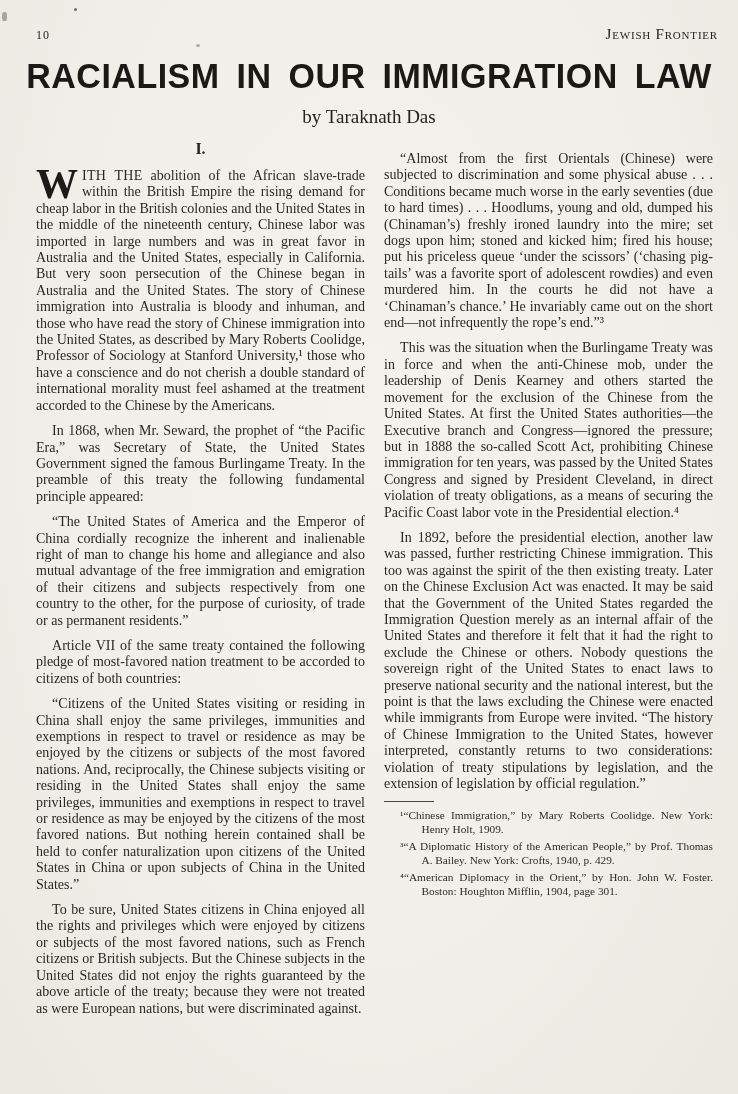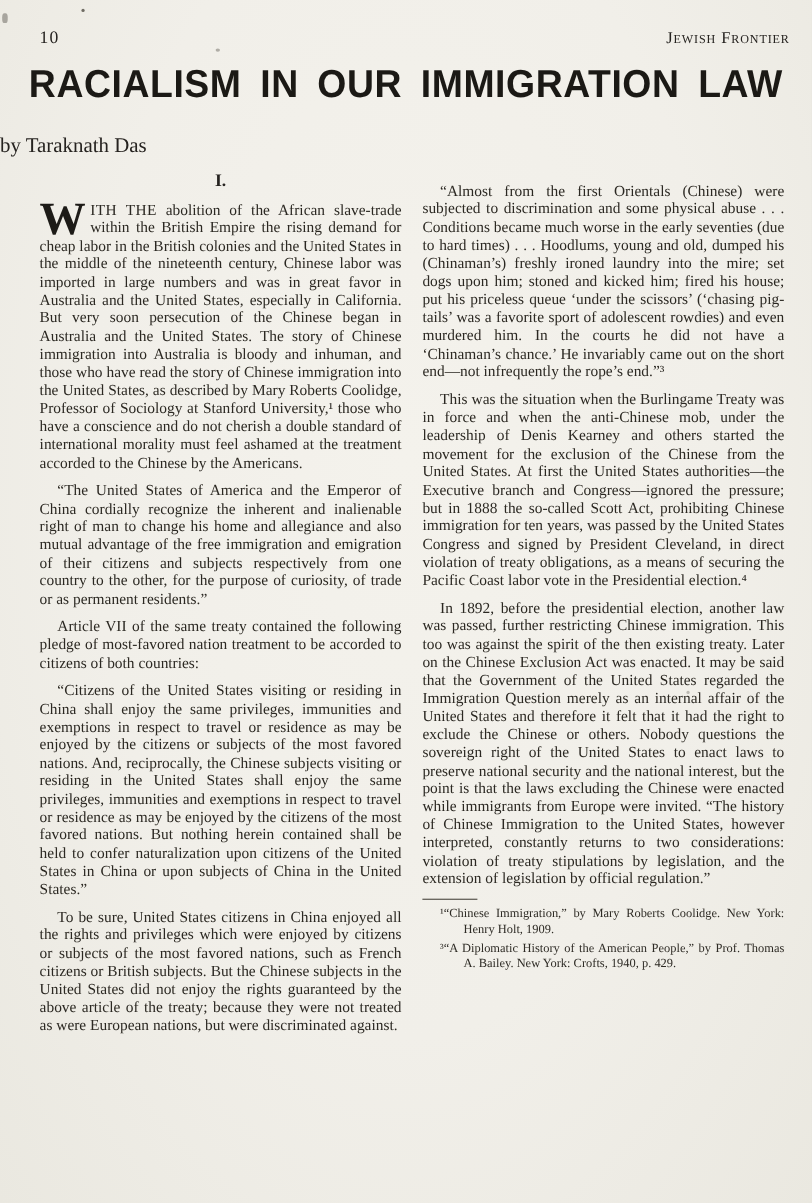--- a/index.html
+++ b/index.html
@@ -10,35 +10,36 @@
     background:radial-gradient(ellipse at 50% 38%, #f4f2ec 0%, #f1efe9 55%, #eae8e0 100%);
     font-family:"Liberation Serif", serif;
     color:#2b2822;
     overflow:hidden;
     box-sizing:border-box;
   }
   .runhead{
     display:flex;justify-content:space-between;align-items:baseline;
     padding:26px 20px 0 36px;
   }
-  .pagenum{font-size:16px;font-weight:normal;letter-spacing:1px;color:#262320;text-align:right;}
+  .pagenum{font-size:12px;font-weight:normal;letter-spacing:1px;color:#262320;text-align:right;}
   .journal{font-size:15px;font-weight:normal;font-variant:small-caps;letter-spacing:0.8px;color:#262320;}
   .title{
     margin:14px 20px 0 20px;
     text-align:center;
     font-family:"Liberation Sans", sans-serif;
     font-weight:700;
     font-size:34px;
     letter-spacing:0.5px;
     word-spacing:7px;
     color:#1b1915;
     transform:scaleY(1.04);
   }
   .byline{
-    margin-top:25px;
+    margin-top:10px;
+    text-align:center;
     font-size:19px;
     color:#262320;
   }
   .columns{
     display:flex;
     gap:19px;
     padding:10px 25px 0 36px;
   }
   .col{width:329px;box-sizing:border-box;}
   .col-left{}
@@ -104,32 +105,34 @@
   </div>
 
   <h1 class="title">RACIALISM IN OUR IMMIGRATION LAW</h1>
   <div class="byline">by Taraknath Das</div>
 
   <div class="columns">
 
     <div class="col col-left">
       <div class="sechead">I.</div>
       <p class="body noindent"><span class="dropcap">W</span><span class="lead">ITH THE</span><span> abolition of the African slave-trade within the British Empire the rising demand for cheap labor in the British colonies and the United States in the middle of the nineteenth century, Chinese labor was imported in large numbers and was in great favor in Australia and the United States, especially in California. But very soon persecution of the Chinese began in Australia and the United States. The story of Chinese immigration into Australia is bloody and inhuman, and those who have read the story of Chinese immigration into the United States, as described by Mary Roberts Coolidge, Professor of Sociology at Stanford University,¹ those who have a conscience and do not cherish a double standard of international morality must feel ashamed at the treatment accorded to the Chinese by the Americans.</span></p>
+      <p class="body">In 1868, when Mr. Seward, the prophet of “the Pacific Era,” was Secretary of State, the United States Government signed the famous Burlingame Treaty. In the preamble of this treaty the following fundamental principle appeared:</p>
       <p class="body">“The United States of America and the Emperor of China cordially recognize the inherent and inalienable right of man to change his home and allegiance and also mutual advantage of the free immigration and emigration of their citizens and subjects respectively from one country to the other, for the purpose of curiosity, of trade or as permanent residents.”</p>
       <p class="body">Article VII of the same treaty contained the following pledge of most-favored nation treatment to be accorded to citizens of both countries:</p>
       <p class="body">“Citizens of the United States visiting or residing in China shall enjoy the same privileges, immunities and exemptions in respect to travel or residence as may be enjoyed by the citizens or subjects of the most favored nations. And, reciprocally, the Chinese subjects visiting or residing in the United States shall enjoy the same privileges, immunities and exemptions in respect to travel or residence as may be enjoyed by the citizens of the most favored nations. But nothing herein contained shall be held to confer naturalization upon citizens of the United States in China or upon subjects of China in the United States.”</p>
       <p class="body">To be sure, United States citizens in China enjoyed all the rights and privileges which were enjoyed by citizens or subjects of the most favored nations, such as French citizens or British subjects. But the Chinese subjects in the United States did not enjoy the rights guaranteed by the above article of the treaty; because they were not treated as were European nations, but were discriminated against.</p>
     </div>
 
     <div class="col col-right">
       <p class="body">“Almost from the first Orientals (Chinese) were subjected to discrimination and some physical abuse . . . Conditions became much worse in the early seventies (due to hard times) . . . Hoodlums, young and old, dumped his (Chinaman’s) freshly ironed laundry into the mire; set dogs upon him; stoned and kicked him; fired his house; put his priceless queue ‘under the scissors’ (‘chasing pig-tails’ was a favorite sport of adolescent rowdies) and even murdered him. In the courts he did not have a ‘Chinaman’s chance.’ He invariably came out on the short end—not infrequently the rope’s end.”³</p>
       <p class="body">This was the situation when the Burlingame Treaty was in force and when the anti-Chinese mob, under the leadership of Denis Kearney and others started the movement for the exclusion of the Chinese from the United States. At first the United States authorities—the Executive branch and Congress—ignored the pressure; but in 1888 the so-called Scott Act, prohibiting Chinese immigration for ten years, was passed by the United States Congress and signed by President Cleveland, in direct violation of treaty obligations, as a means of securing the Pacific Coast labor vote in the Presidential election.⁴</p>
       <p class="body">In 1892, before the presidential election, another law was passed, further restricting Chinese immigration. This too was against the spirit of the then existing treaty. Later on the Chinese Exclusion Act was enacted. It may be said that the Government of the United States regarded the Immigration Question merely as an internal affair of the United States and therefore it felt that it had the right to exclude the Chinese or others. Nobody questions the sovereign right of the United States to enact laws to preserve national security and the national interest, but the point is that the laws excluding the Chinese were enacted while immigrants from Europe were invited. “The history of Chinese Immigration to the United States, however interpreted, constantly returns to two considerations: violation of treaty stipulations by legislation, and the extension of legislation by official regulation.”</p>
 
       <div class="footnotes">
         <hr class="fn-rule">
         <p class="fn">¹“Chinese Immigration,” by Mary Roberts Coolidge. New York: Henry Holt, 1909.</p>
         <p class="fn">³“A Diplomatic History of the American People,” by Prof. Thomas A. Bailey. New York: Crofts, 1940, p. 429.</p>
+        <p class="fn">⁴“American Diplomacy in the Orient,” by Hon. John W. Foster. Boston: Houghton Mifflin, 1904, page 301.</p>
       </div>
     </div>
 
   </div>
 </div>
 
 </body></html>

